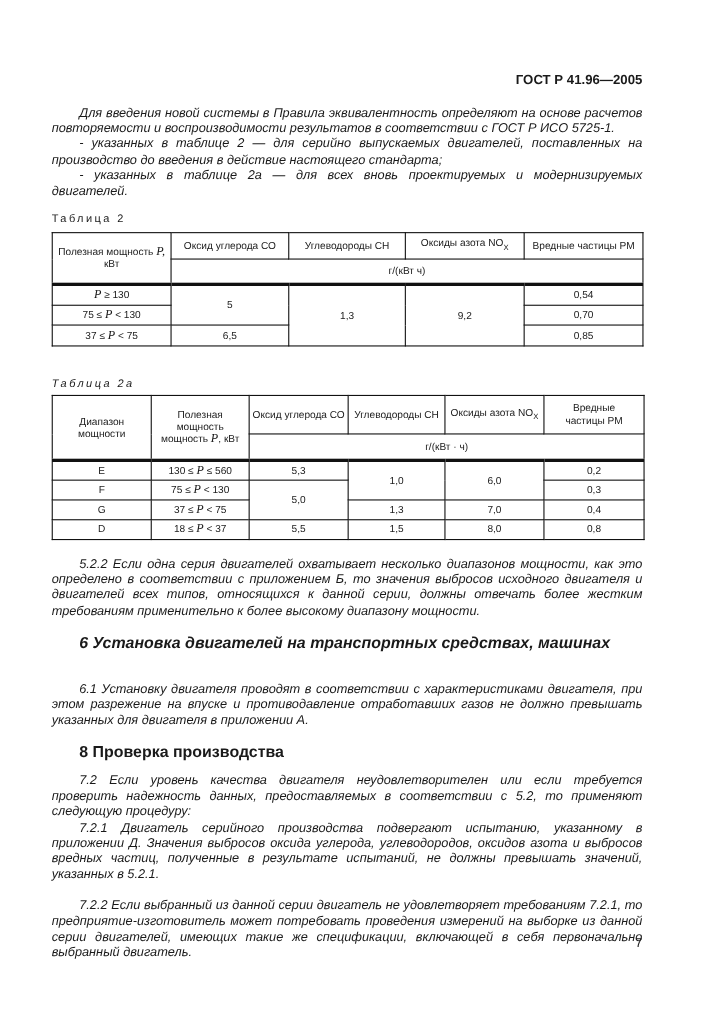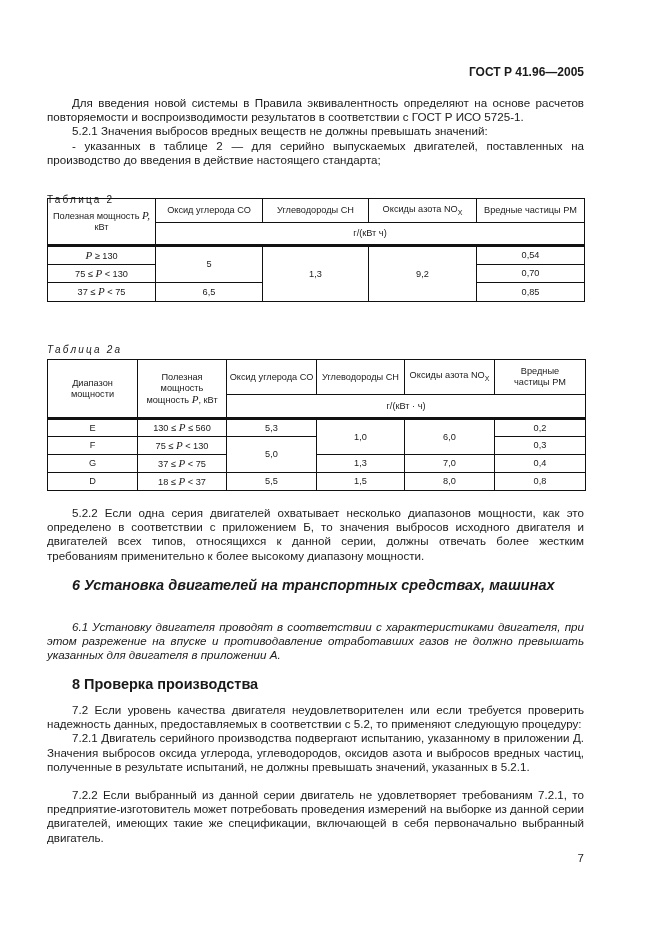--- a/index.html
+++ b/index.html
@@ -1,45 +1,45 @@
 <!DOCTYPE html>
 <html><head>
 <meta charset="utf-8">
 <style>
   html, body { margin:0; padding:0; background:#fff; }
   body { width:661px; height:936px; position:relative; overflow:hidden; font-family:"Liberation Sans", sans-serif; color:#1a1a1a; }
   .abs { position:absolute; }
   .hdr { right:77px; top:65px; font-weight:bold; font-size:12px; letter-spacing:0; }
   .para { left:47px; width:537px; font-size:11.6px; line-height:14.2px; text-align:justify; }
-  .para p { margin:0; text-indent:25px; }
+  .para p { margin:0; text-indent:25px;font-style:italic; }
   .caption { left:47px; font-size:10px; letter-spacing:2.2px; }
   table.t { position:absolute; border-collapse:collapse; font-size:9.2px; table-layout:fixed; }
   table.t td { border:1px solid #111; text-align:center; vertical-align:middle; padding:0 2px; line-height:11px; }
   table.t tr.thick td { border-top:3px solid #111; }
   .it { font-family:"Liberation Serif", serif; font-style:italic; font-size:11px; }
   .sub { font-size:7px; vertical-align:-3px; }
   .h6 { left:72px; font-size:14.5px; font-weight:bold; font-style:italic; line-height:17px; }
   .h7 { left:72px; font-size:14.5px; font-weight:bold; }
   .ital { font-style:italic; }
   .pnum { right:77px; font-size:11.5px; }
 </style>
 </head>
 <body>
 
 <div class="abs hdr">ГОСТ Р 41.96—2005</div>
 
 <div class="abs para" style="top:96px;">
   <p>Для введения новой системы в Правила эквивалентность определяют на основе расчетов повторяемости и воспроизводимости результатов в соответствии с ГОСТ Р ИСО 5725-1.</p>
-  <p>5.2.1  Значения выбросов вредных веществ не должны превышать значений:</p>
   <p>- указанных в таблице 2 — для серийно выпускаемых двигателей, поставленных на производство до введения в действие настоящего стандарта;</p>
+  <p>- указанных в таблице 2а — для всех вновь проектируемых и модернизируемых двигателей.</p>
 </div>
 
 <div class="abs caption" style="top:194px;">Таблица 2</div>
 
-<table class="t" style="left:47px; top:198px; width:538px;">
+<table class="t" style="left:47px; top:211px; width:538px;">
   <colgroup>
       <col style="width:108px">
       <col style="width:107px">
       <col style="width:106px">
       <col style="width:108px">
       <col style="width:108px">
     </colgroup>
   <tbody>
       <tr style="height:24px;">
     <td rowspan="2">

